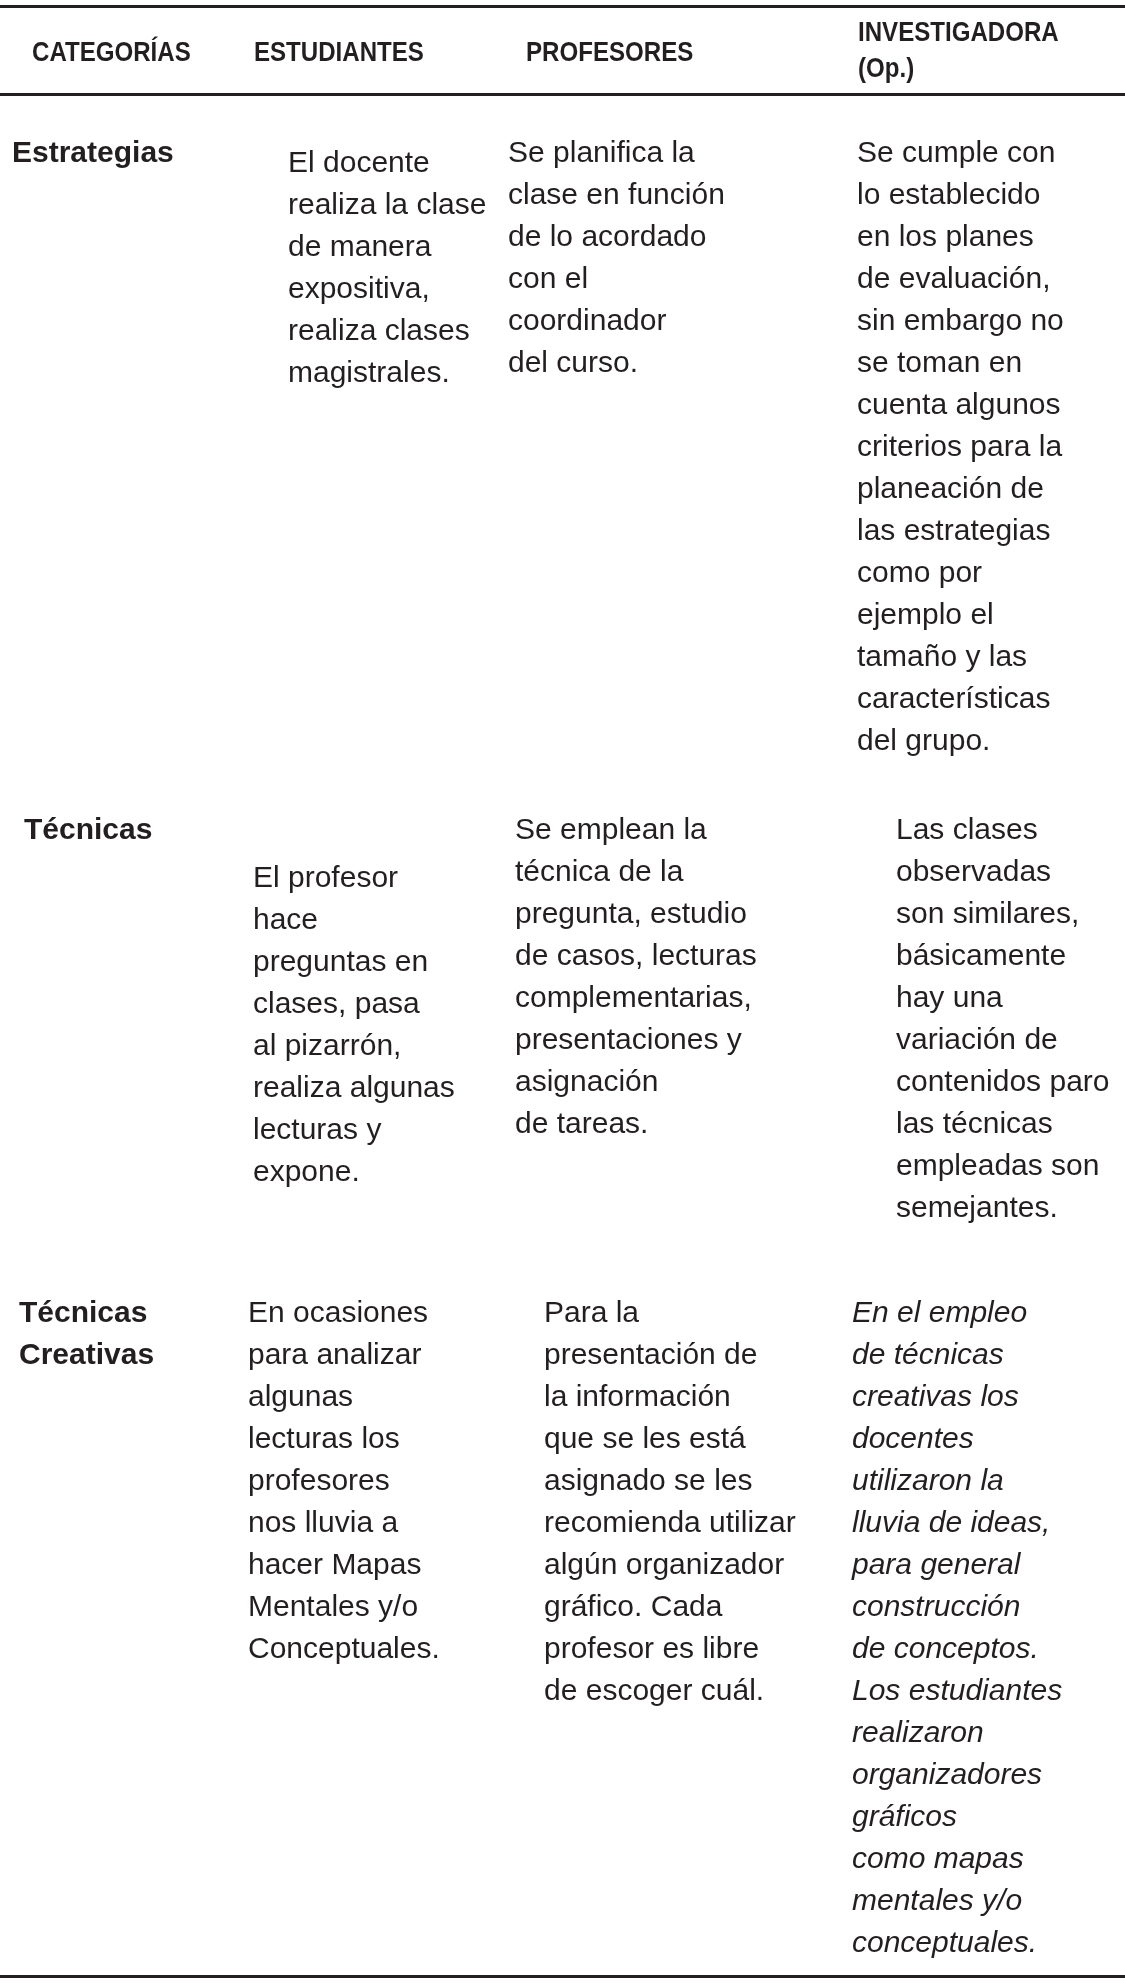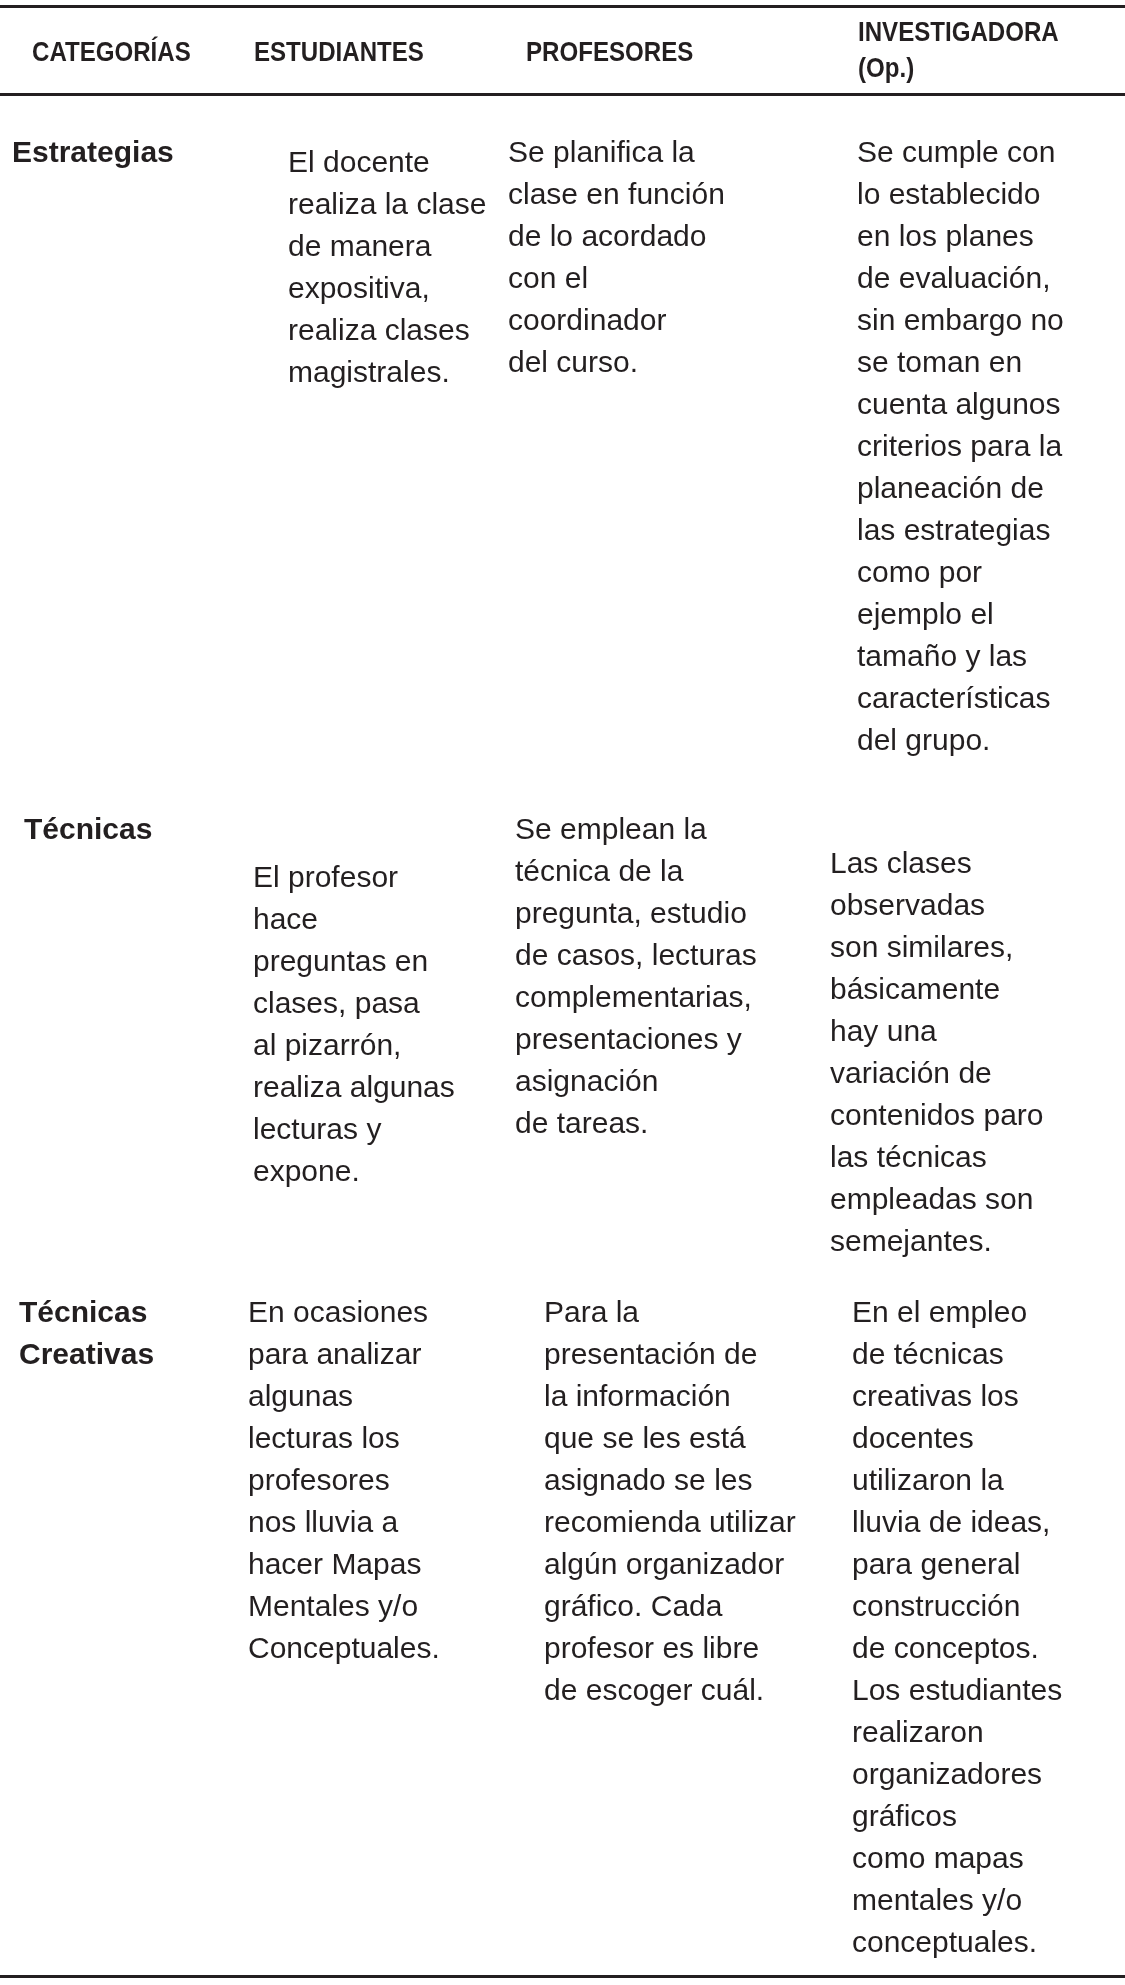--- a/index.html
+++ b/index.html
@@ -79,21 +79,21 @@
 lecturas y
 expone.</div>
     <div class="cell" style="left:515px; top:808px;">Se emplean la
 técnica de la
 pregunta, estudio
 de casos, lecturas
 complementarias,
 presentaciones y
 asignación
 de tareas.</div>
-    <div class="cell" style="left:830px; top:808px;margin-top:34px;">Las clases
+    <div class="cell" style="left:896px; top:808px;">Las clases
 observadas
 son similares,
 básicamente
 hay una
 variación de
 contenidos paro
 las técnicas
 empleadas son
 semejantes.</div>
   </div>
@@ -113,21 +113,21 @@
     <div class="cell" style="left:544px; top:1291px;">Para la
 presentación de
 la información
 que se les está
 asignado se les
 recomienda utilizar
 algún organizador
 gráfico. Cada
 profesor es libre
 de escoger cuál.</div>
-    <div class="cell" style="left:852px; top:1291px;">En el empleo
+    <div class="cell" style="left:852px; top:1291px;font-style:italic;">En el empleo
 de técnicas
 creativas los
 docentes
 utilizaron la
 lluvia de ideas,
 para general
 construcción
 de conceptos.
 Los estudiantes
 realizaron

